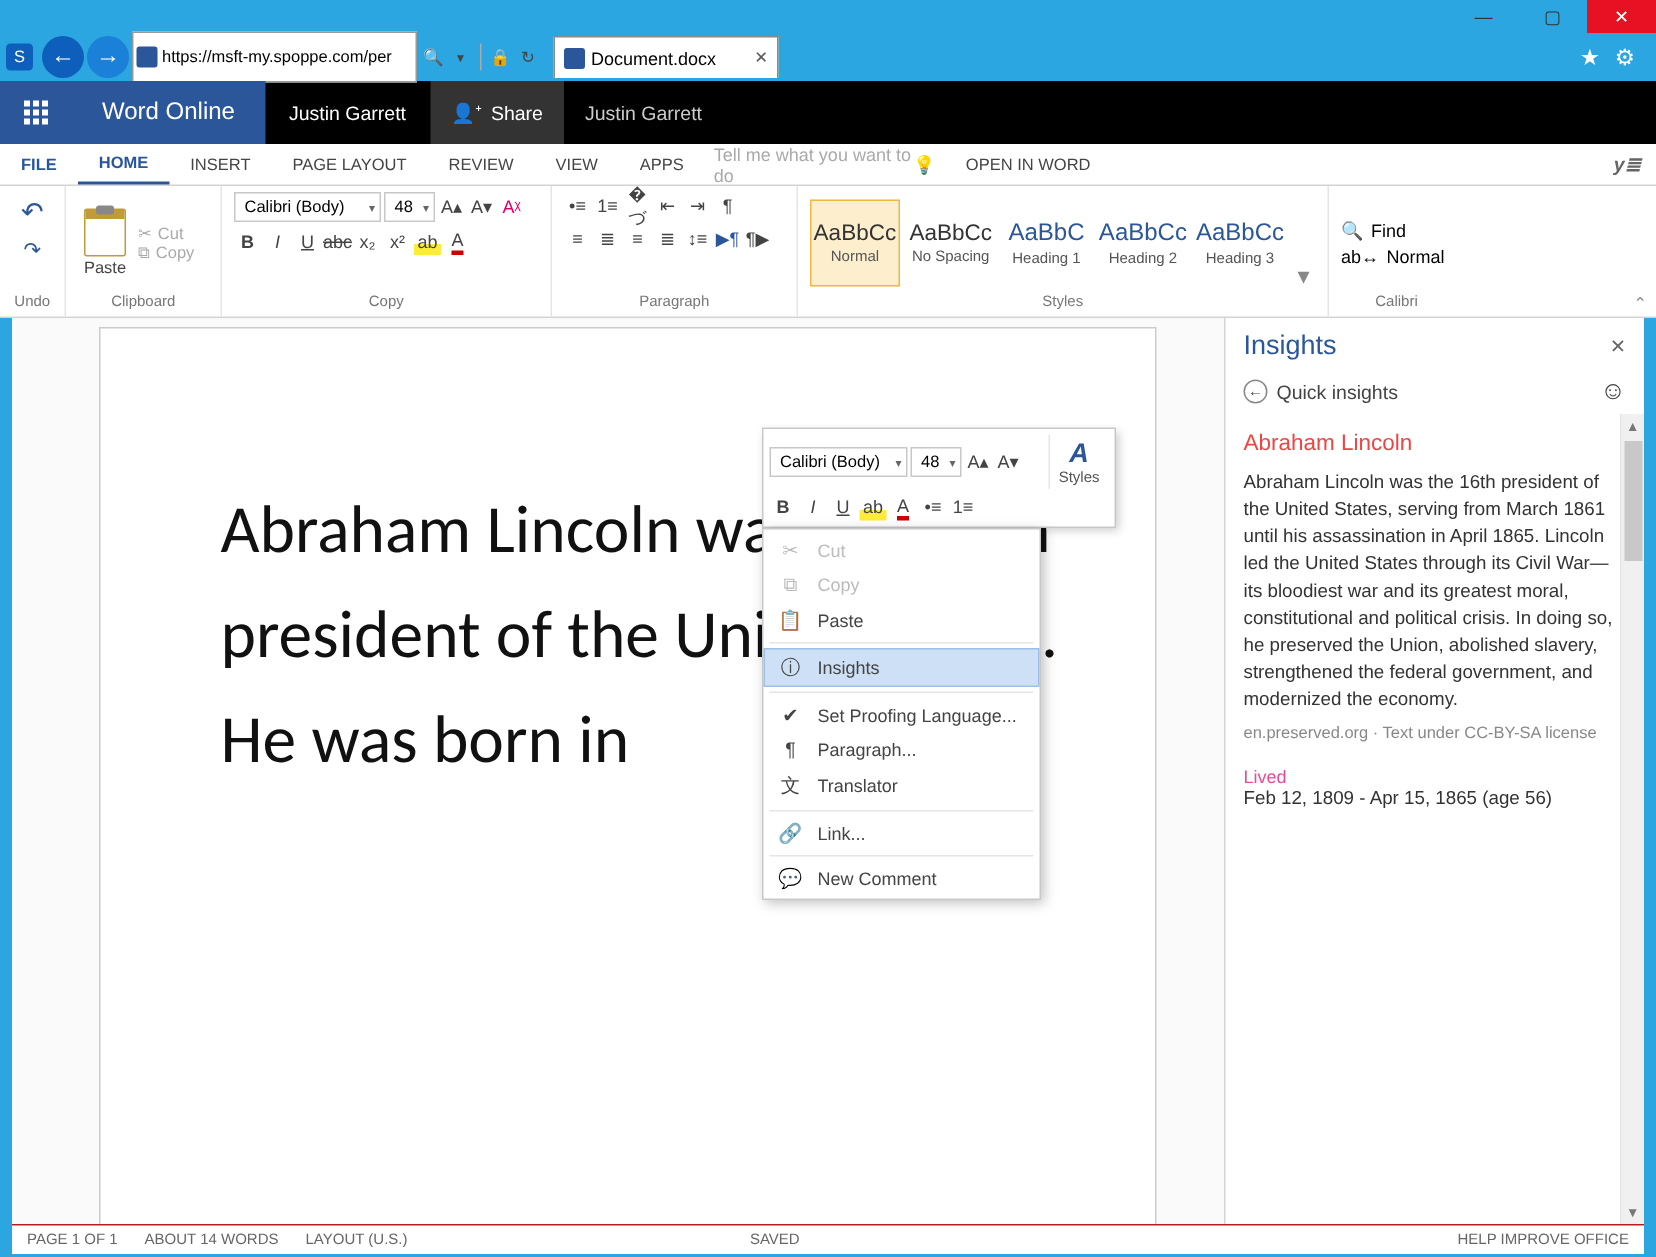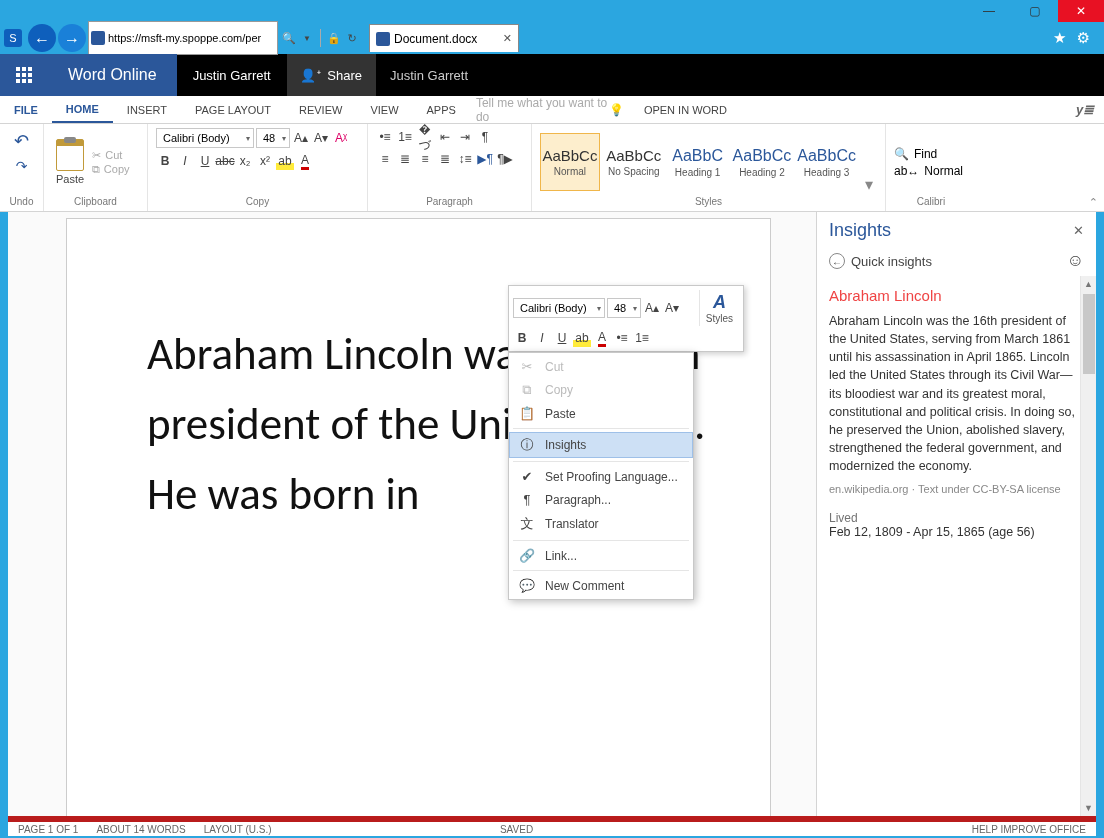--- a/index.html
+++ b/index.html
@@ -107,29 +107,29 @@
   position: relative;
 }
 .ins-portrait::after { content: ""; position: absolute; left: 36%; top: 14%; width: 28%; height: 34%;
   background: radial-gradient(circle at 35% 40%, #2a2a2a 0 2px, transparent 3px),
               radial-gradient(circle at 65% 40%, #2a2a2a 0 2px, transparent 3px),
               radial-gradient(ellipse 70% 48% at 50% 94%, #2a2a2a 0 60%, transparent 61%);
 }
 .ins-attr { position: absolute; right: 6px; bottom: 6px; color: #fff; font-size: 10px; text-shadow: 0 0 3px #000; }
 .ins-desc { font-size: 12.5px; line-height: 1.45; margin-bottom: 8px; }
 .ins-src { font-size: 11px; color: #888; margin-bottom: 12px; }
-.ins-lived-lbl { font-size: 12px; color: #737373; margin-top: 16px; }
+.ins-lived-lbl { font-size: 12px; color: #ec4899; margin-top: 16px; }
 .ins-lived-val { font-size: 12.5px; }
 .ins-scroll { position: absolute; right: 0; top: 64px; bottom: 0; width: 16px; background: #f0f0f0; border-left: 1px solid #e5e5e5; }
 .ins-scroll .up, .ins-scroll .dn { height: 16px; display: flex; align-items: center; justify-content: center; font-size: 9px; color: #777; }
 .ins-scroll .dn { position: absolute; bottom: 0; width: 100%; }
 .ins-scroll .thumb { position: absolute; top: 18px; width: 12px; left: 2px; height: 80px; background: #c8c8c8; }
 
 
-.statusbar { position: absolute; left: 8px; right: 8px; bottom: 2px; height: 20px; background: #fff; border-top: 6px solid #b91c1c; display: flex; align-items: center; font-size: 10px; color: #666; padding: 0 10px; gap: 18px; }
+.statusbar { position: absolute; left: 8px; right: 8px; bottom: 2px; height: 20px; background: #fff; border-top: 1px solid #b91c1c; display: flex; align-items: center; font-size: 10px; color: #666; padding: 0 10px; gap: 18px; }
 .statusbar .right { margin-left: auto; }
 </style>
 </head>
 <body>
 
 <div class="win-titlebar">
   <div class="win-btn">—</div>
   <div class="win-btn">▢</div>
   <div class="win-btn close">✕</div>
 </div>
@@ -343,21 +343,21 @@
       <div class="ins-close">✕</div>
     </div>
     <div class="ins-quick">
       <span class="back">←</span>
       <span>Quick insights</span>
       <span class="ins-smile">☺</span>
     </div>
     <div class="ins-body">
       <div class="ins-subject">Abraham Lincoln</div>
       <div class="ins-desc">Abraham Lincoln was the 16th president of the United States, serving from March 1861 until his assassination in April 1865. Lincoln led the United States through its Civil War—its bloodiest war and its greatest moral, constitutional and political crisis. In doing so, he preserved the Union, abolished slavery, strengthened the federal government, and modernized the economy.</div>
-      <div class="ins-src">en.wikipedia.org · Text under CC-BY-SA license</div>
+      <div class="ins-src">en.preserved.org · Text under CC-BY-SA license</div>
       <div class="ins-lived-lbl">Lived</div>
       <div class="ins-lived-val">Feb 12, 1809 - Apr 15, 1865 (age 56)</div>
     </div>
     <div class="ins-scroll">
       <div class="up">▲</div>
       <div class="thumb"></div>
       <div class="dn">▼</div>
     </div>
   </div>
 </div>

